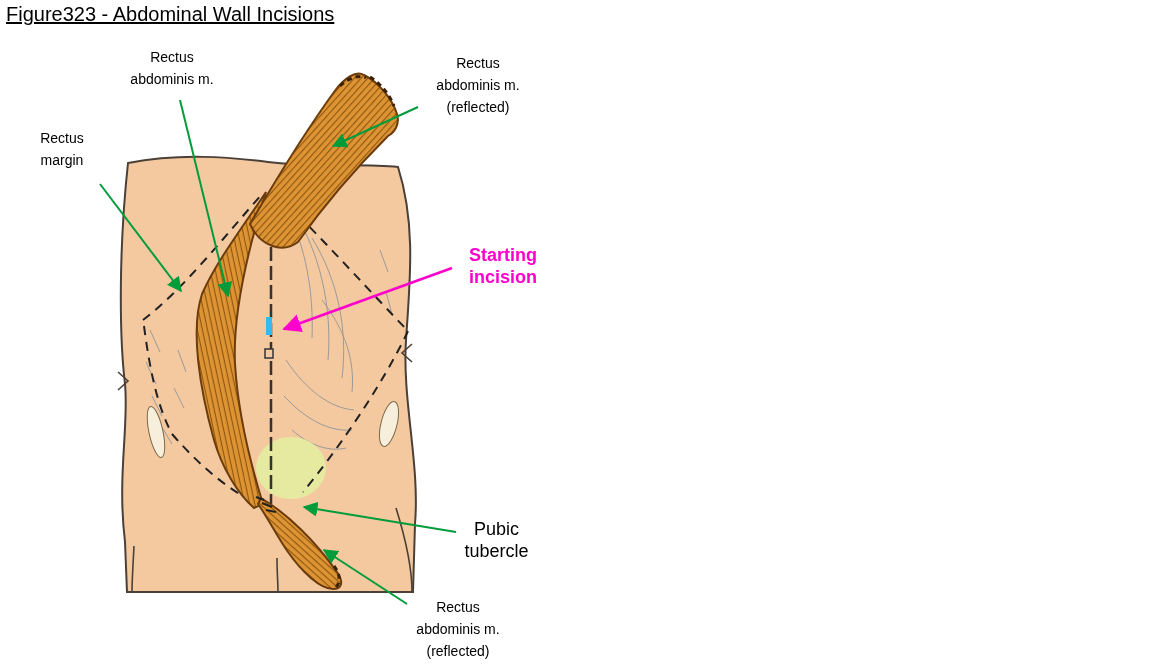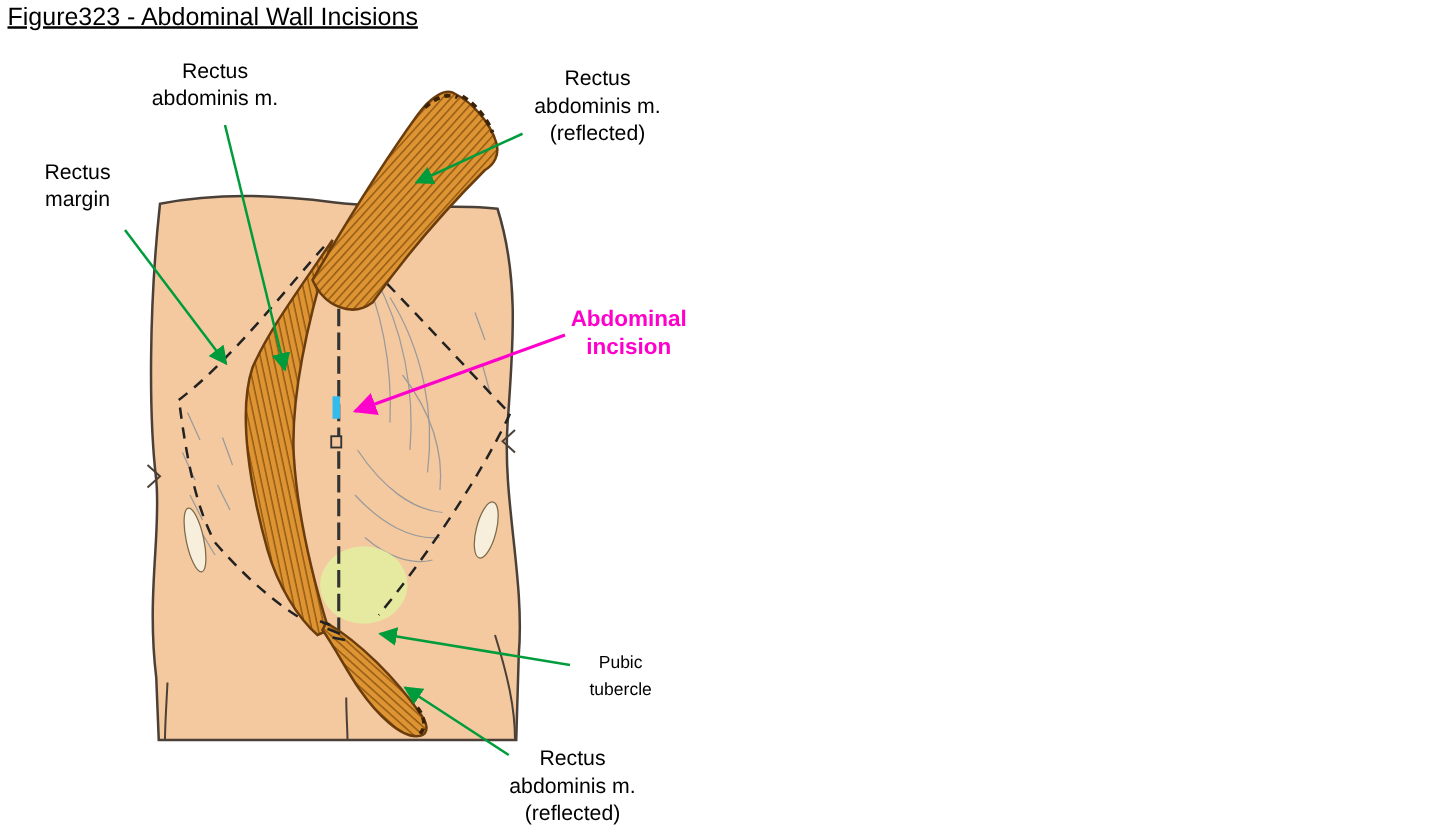--- a/index.html
+++ b/index.html
@@ -6,29 +6,29 @@
   .canvas{
     position:relative;width:1152px;height:672px;background:#ffffff;
     overflow:hidden;font-family:"Liberation Sans",sans-serif;color:#000;border-radius:12px;
   }
   .figure-title{
     position:absolute;left:6px;top:3px;font-size:20px;font-weight:400;
     text-decoration:underline;white-space:pre;color:#000;
   }
   .anatomy-svg{position:absolute;left:0;top:0;width:1152px;height:672px;}
   .label{
-    position:absolute;text-align:center;font-size:17px;line-height:22px;
+    position:absolute;text-align:center;font-size:14px;line-height:22px;
     white-space:pre-line;color:#000;
   }
   .label.magenta{color:var(--magenta,#ff00cc);font-weight:bold;font-size:18px;}
   #lbl-rectus-top{left:92px;top:46px;width:160px;}
   #lbl-rectus-reflected-top{left:398px;top:52px;width:160px;}
   #lbl-costal{left:12px;top:127px;width:100px;}
   #lbl-starting{left:438px;top:244px;width:130px;}
-  #lbl-pubic{left:434px;top:518px;width:125px;font-size:14px;text-align:center;}
+  #lbl-pubic{left:434px;top:518px;width:125px;font-size:18px;text-align:center;}
   #lbl-rectus-reflected-bottom{left:378px;top:596px;width:160px;}
 </style>
 </head>
 <body>
 
 <div class="canvas">
 
   <div class="figure-title">Figure323 - Abdominal Wall Incisions</div>
 
   <svg class="anatomy-svg" viewBox="0 0 1152 672" xmlns="http://www.w3.org/2000/svg">
@@ -139,21 +139,21 @@
     </g>
   </svg>
 
   <div class="label" id="lbl-rectus-top">Rectus
 abdominis m.</div>
   <div class="label" id="lbl-rectus-reflected-top">Rectus
 abdominis m.
 (reflected)</div>
   <div class="label" id="lbl-costal">Rectus
 margin</div>
-  <div class="label magenta" id="lbl-starting">Abdominal
+  <div class="label magenta" id="lbl-starting">Starting
 incision</div>
   <div class="label" id="lbl-pubic">Pubic
 tubercle</div>
   <div class="label" id="lbl-rectus-reflected-bottom">Rectus
 abdominis m.
 (reflected)</div>
 
 </div>
 
 </body></html>

